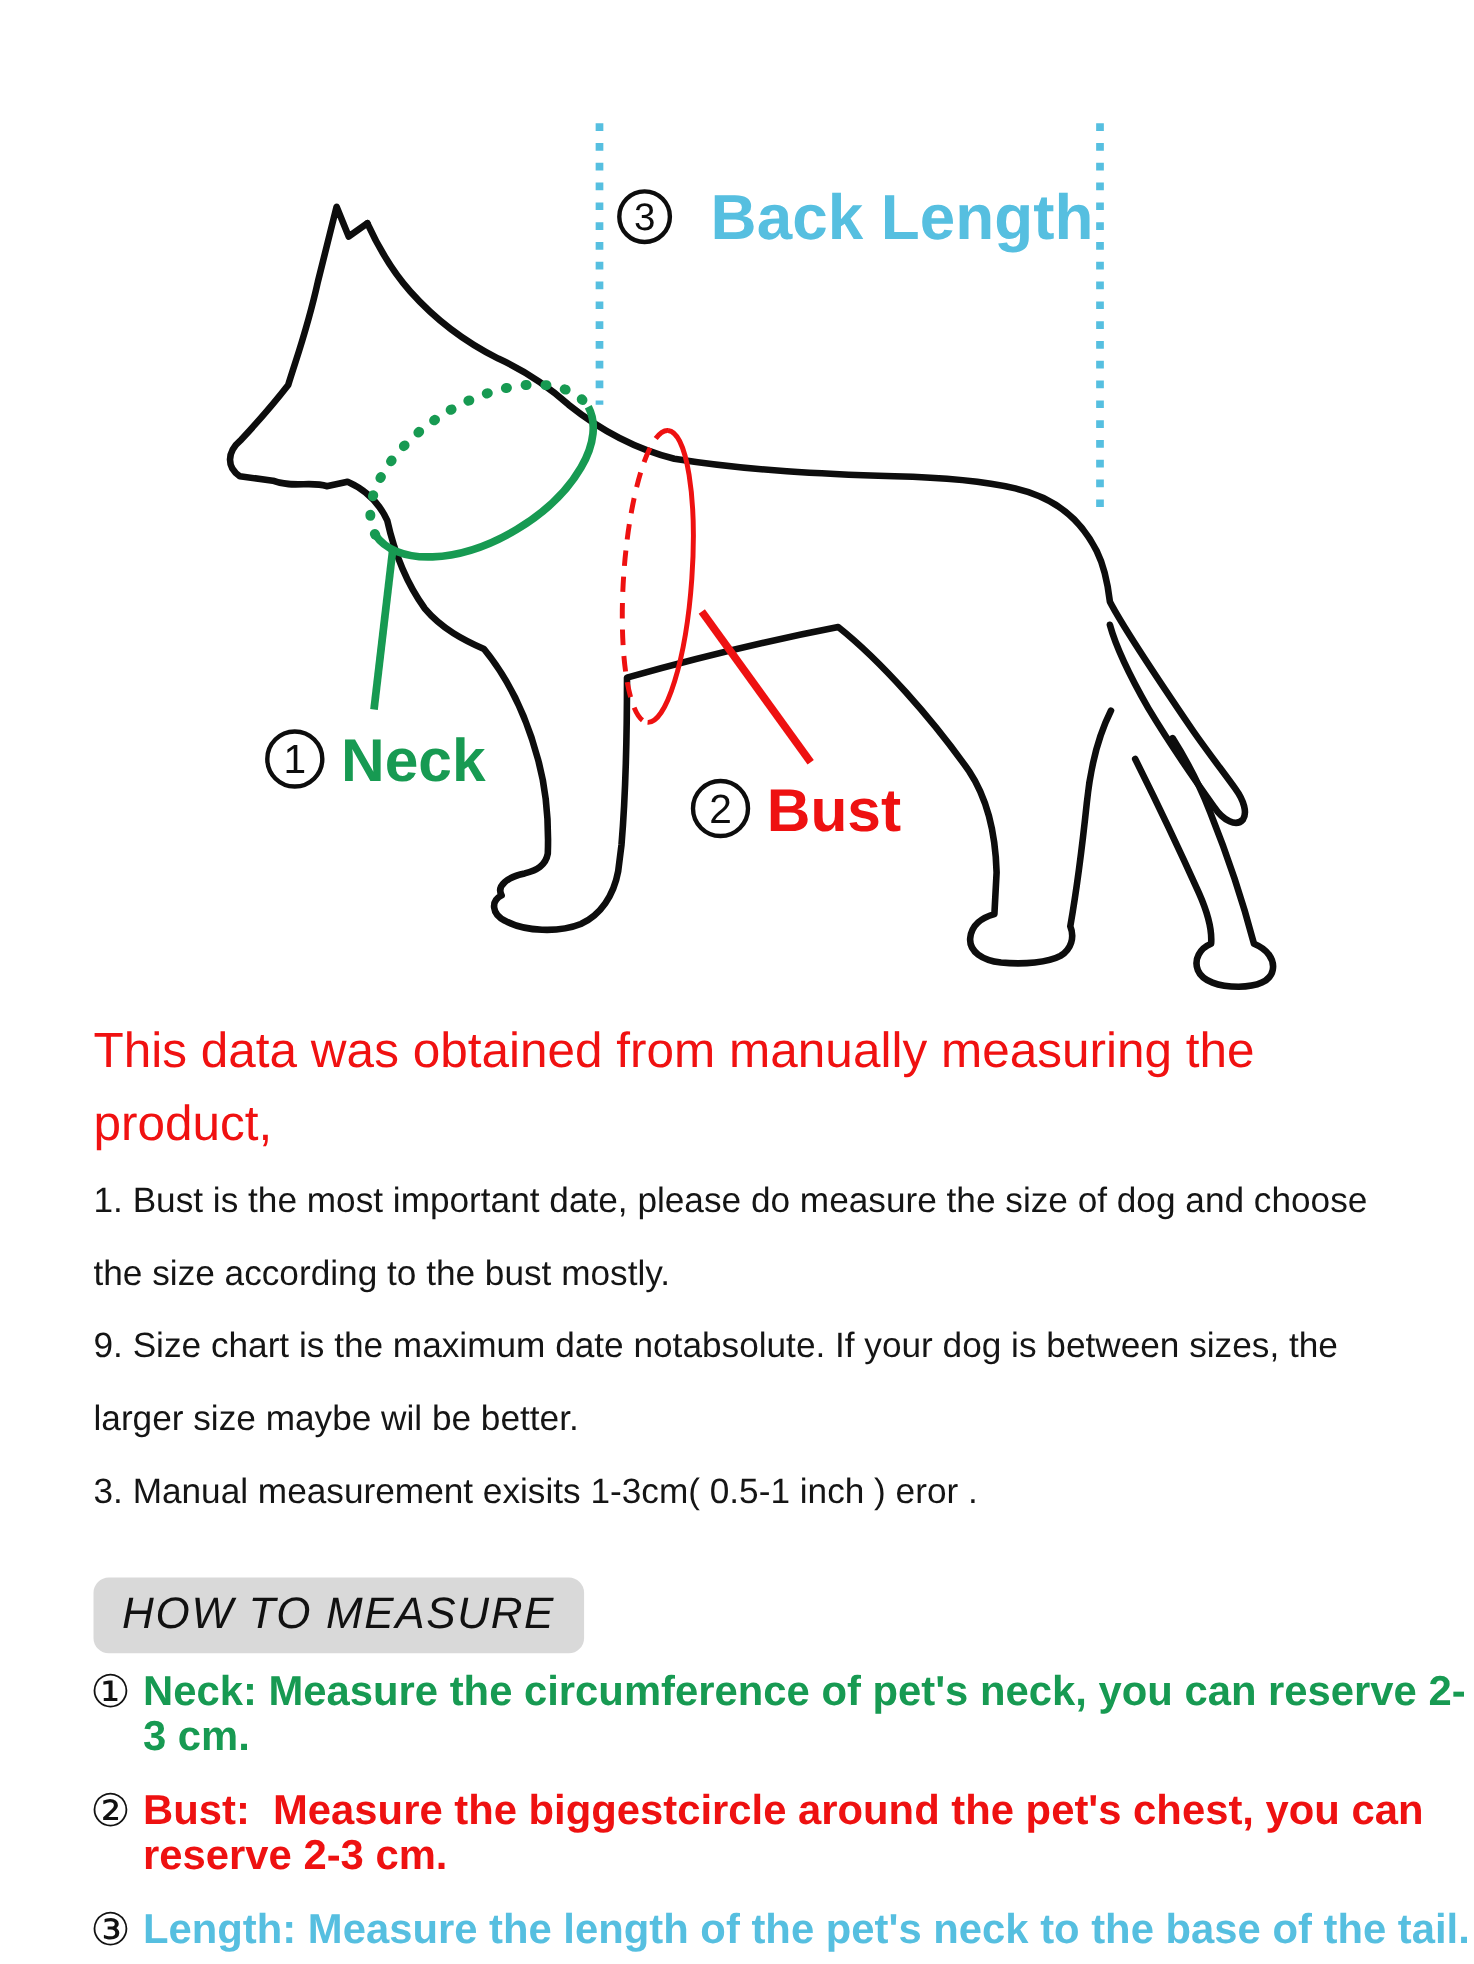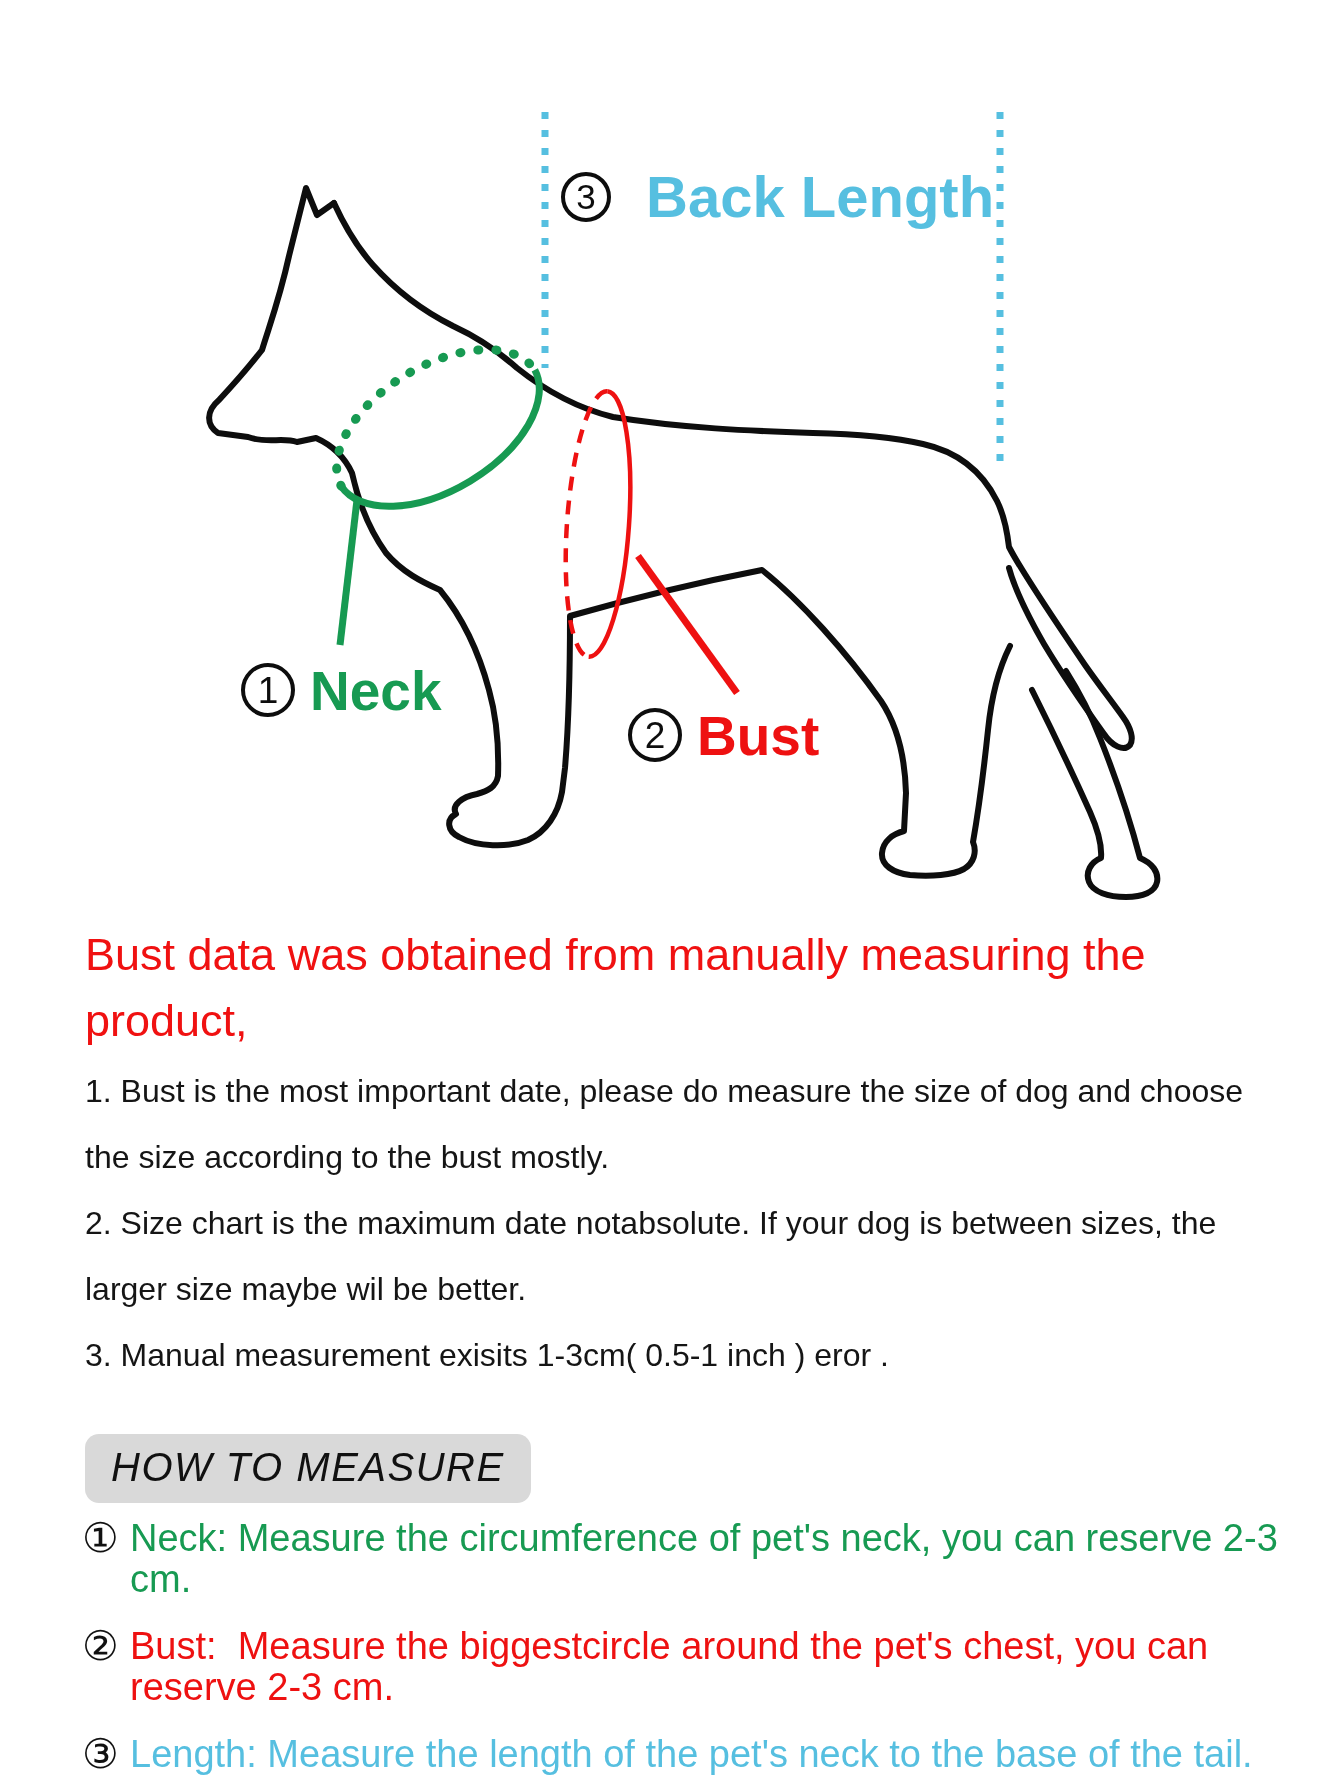--- a/index.html
+++ b/index.html
@@ -19,21 +19,21 @@
     position:absolute;left:85px;top:1434px;
     background:#d9d9d9;border-radius:14px;
     padding:11px 26px 13px 26px;
     color:#111;font-size:40px;letter-spacing:1.5px;font-style:italic;
   }
   .steps{position:absolute;left:82px;top:1518px;}
   .step{display:flex;align-items:flex-start;margin-bottom:26px;}
   .step .num{
     color:#111;font-size:41px;line-height:41px;flex:0 0 48px;
   }
-  .step .stext{font-size:38px;line-height:41px;white-space:pre-wrap;}
+  .step .stext{font-size:38px;line-height:41px;white-space:pre-wrap;font-weight:bold;}
   .step-green .stext{color:#179a52;}
   .step-red .stext{color:#ee1111;}
   .step-blue .stext{color:#56bfe0;}
   svg text.lbl{font-family:"Liberation Sans", sans-serif;font-weight:bold;}
   svg text.circnum{font-family:"Liberation Sans", sans-serif;font-weight:400;}
 </style>
 </head>
 <body>
 
 <div class="page">
@@ -115,26 +115,26 @@
     <circle cx="268" cy="690" r="25" fill="none" stroke="#0d0d0d" stroke-width="4"></circle>
     <text class="circnum" x="268" y="703" font-size="37" fill="#0d0d0d" text-anchor="middle">1</text>
     <text class="lbl" x="310" y="710" font-size="55" fill="#179a52">Neck</text>
 
     <circle cx="655" cy="735" r="25" fill="none" stroke="#0d0d0d" stroke-width="4"></circle>
     <text class="circnum" x="655" y="748" font-size="37" fill="#0d0d0d" text-anchor="middle">2</text>
     <text class="lbl" x="697" y="755" font-size="55" fill="#ee1111">Bust</text>
   </svg>
 
   <div class="txtblock disclaimer">
-    <div>Bust data was obtained from manually measuring the product,</div>
+    <div>This data was obtained from manually measuring the product,</div>
   </div>
 
   <div class="txtblock notes">
     <p>1. Bust is the most important date, please do measure the size of dog and choose the size according to the bust mostly.</p>
-    <p>2. Size chart is the maximum date notabsolute. If your dog is between sizes, the larger size maybe wil be better.</p>
+    <p>9. Size chart is the maximum date notabsolute. If your dog is between sizes, the larger size maybe wil be better.</p>
     <p>3. Manual measurement exisits 1-3cm( 0.5-1 inch ) eror .</p>
   </div>
 
   <div class="howto-box">HOW TO MEASURE</div>
 
   <div class="steps">
     <div class="step step-green">
       <span class="num">①</span>
       <span class="stext">Neck: Measure the circumference of pet's neck, you can reserve 2-3 cm.</span>
     </div>

